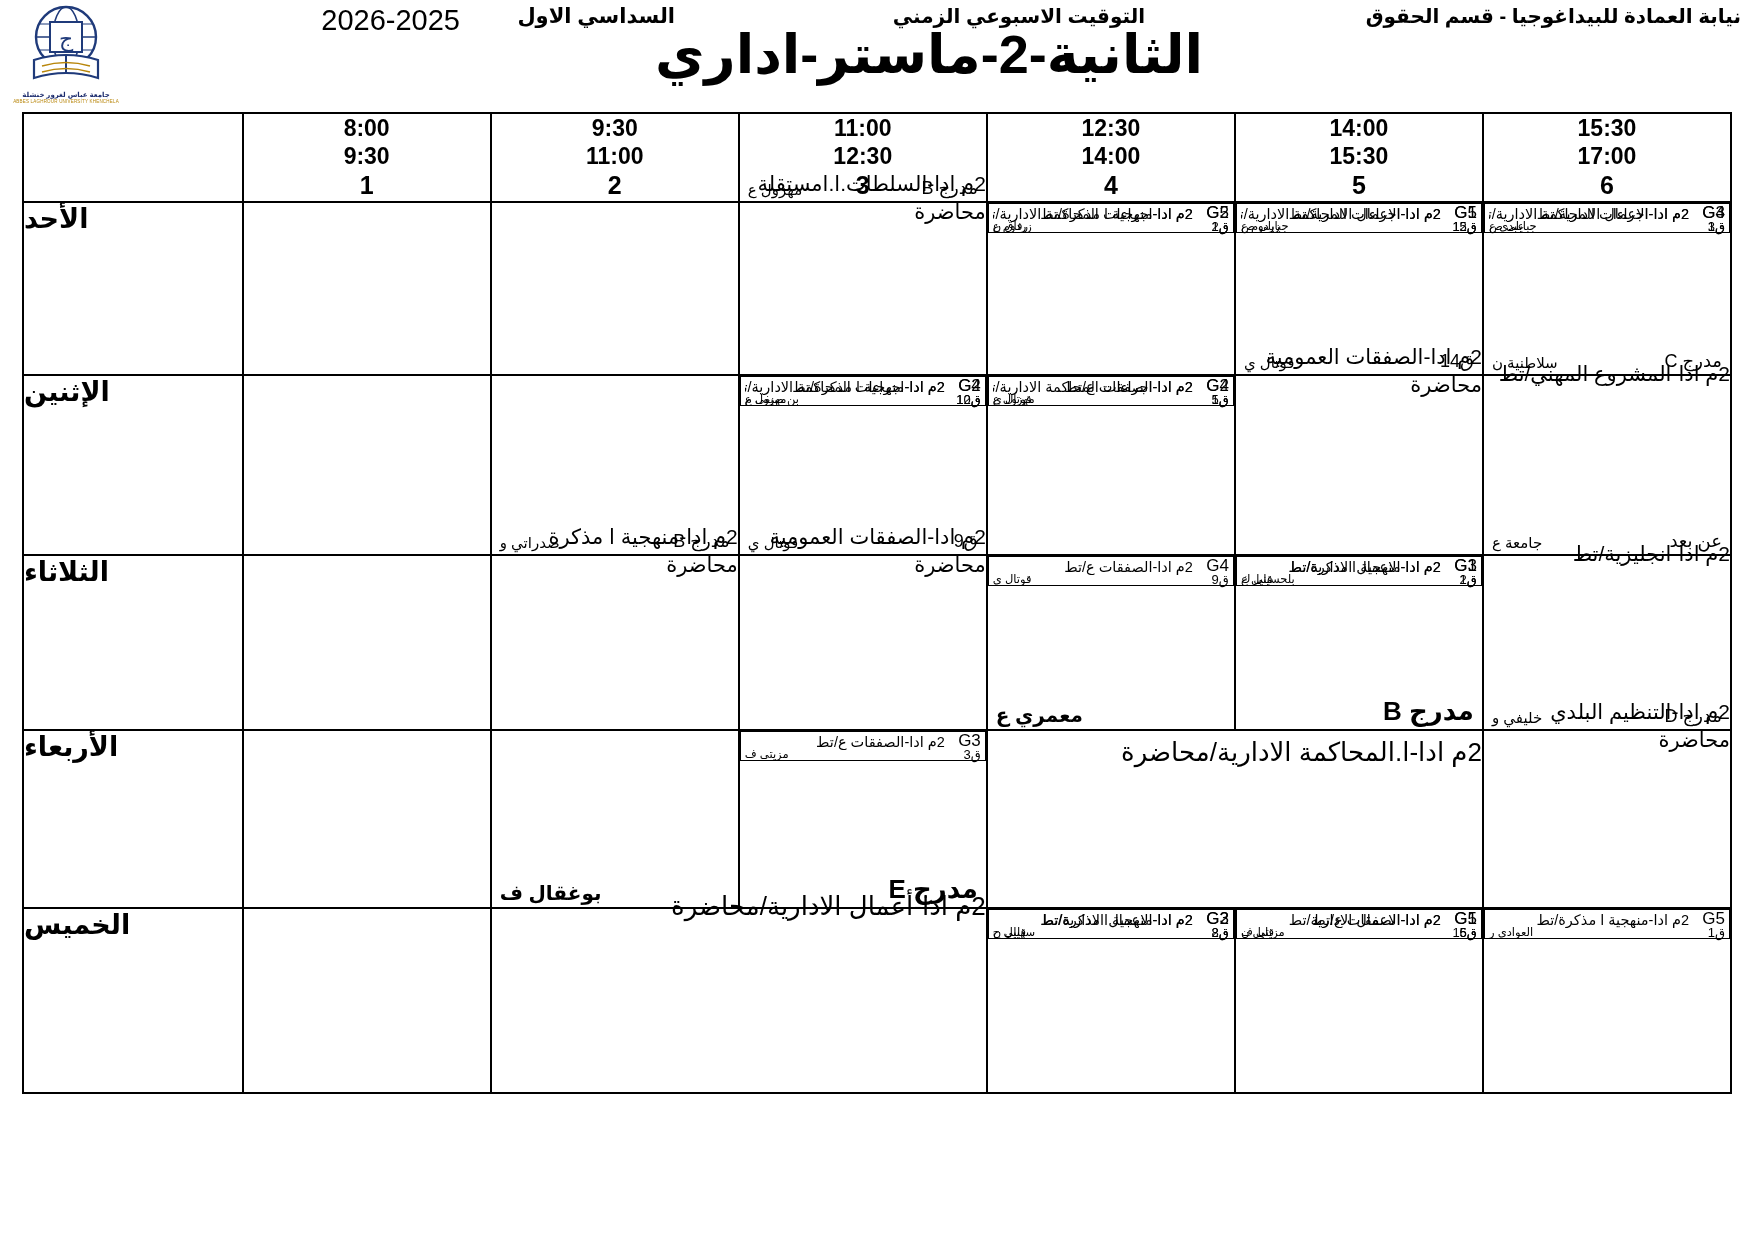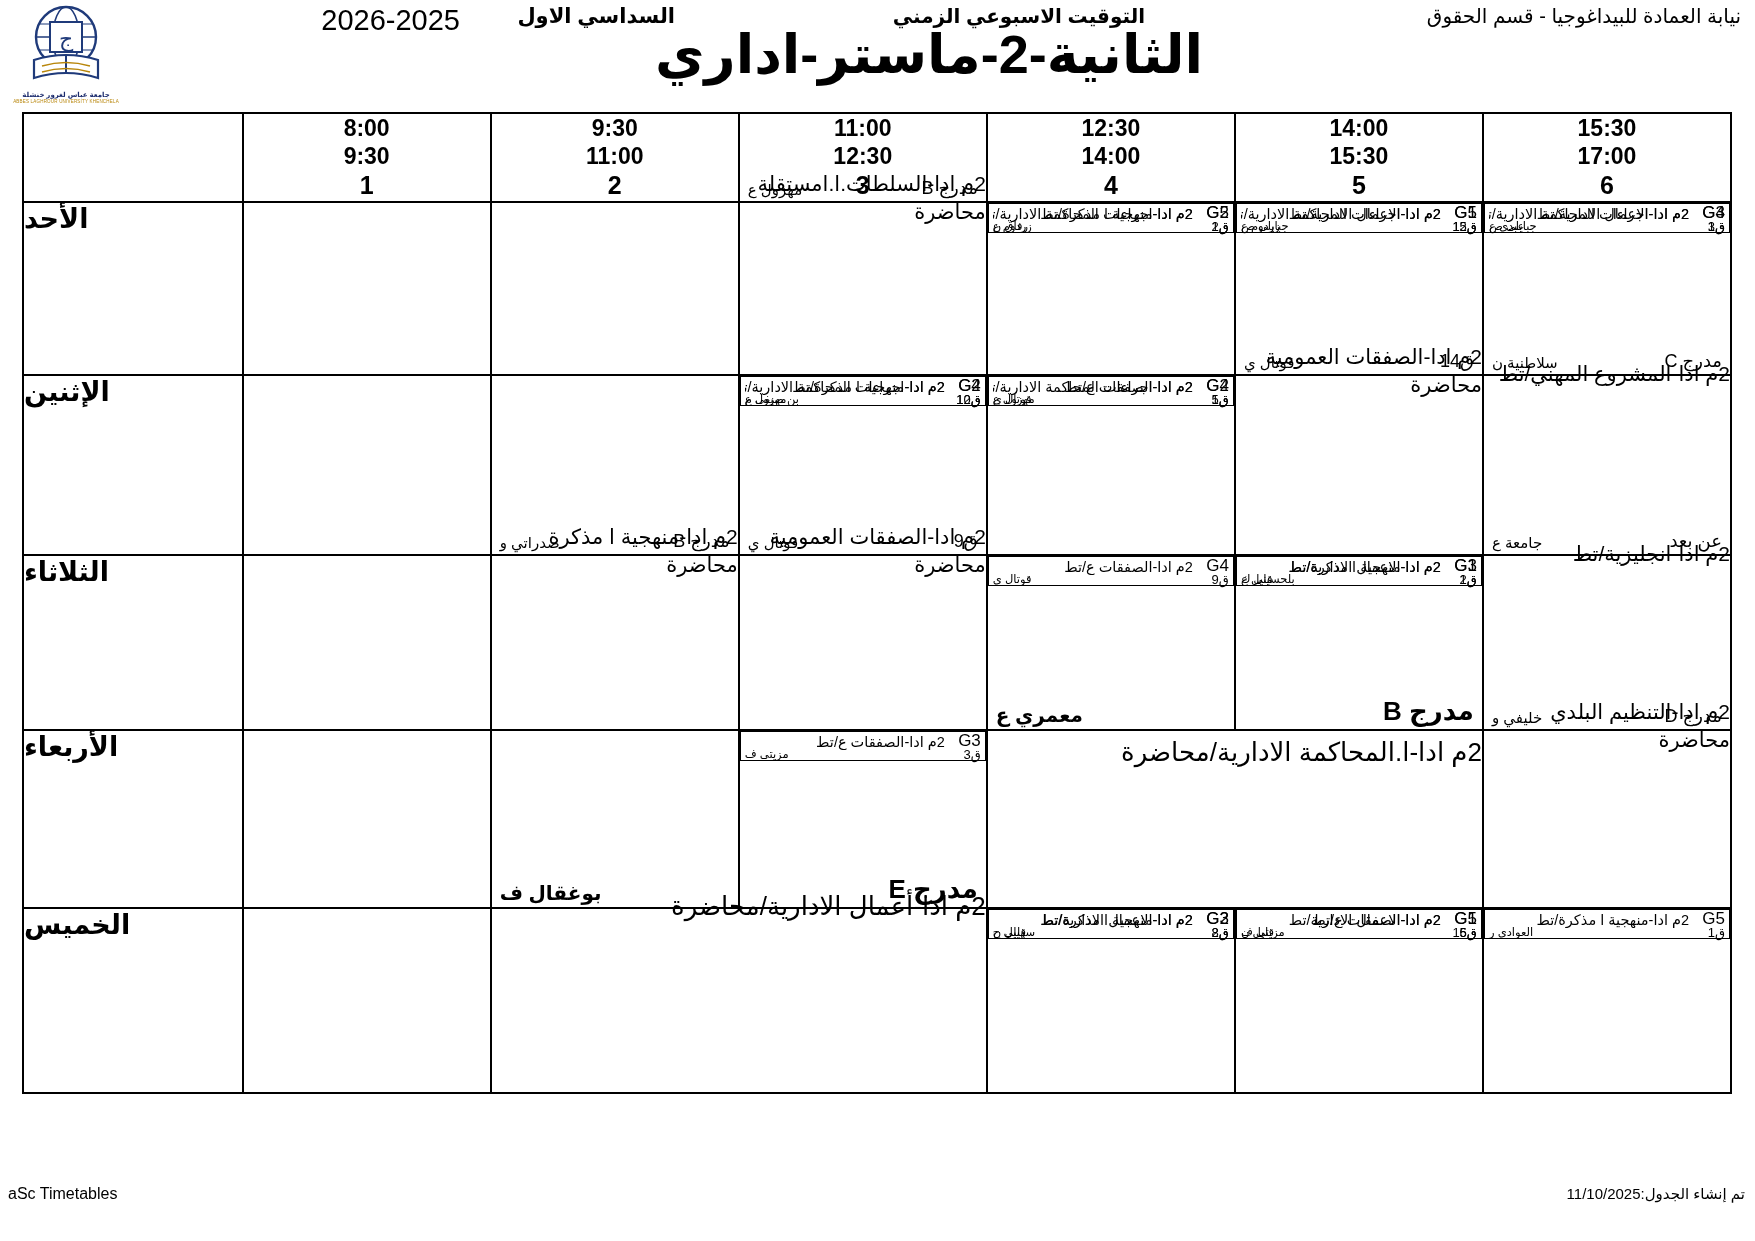--- a/index.html
+++ b/index.html
@@ -11,21 +11,21 @@
     font-family: "Liberation Sans", "DejaVu Sans", sans-serif;
     color: #000;
     overflow: hidden;
   }
   .page { position: relative; width: 1755px; height: 1241px; }
 
   
   .hdr { position: relative; height: 112px; }
   .hdr-right {
     position: absolute; right: 14px; top: 4px;
-    font-size: 20px; font-weight: normal; direction: rtl;
+    font-size: 20px; font-weight: bold; direction: rtl;
     white-space: nowrap;
   }
   .hdr-mid {
     position: absolute; right: 610px; top: 4px;
     font-size: 20px; font-weight: bold; direction: rtl;
     white-space: nowrap;
   }
   .hdr-sem {
     position: absolute; right: 1080px; top: 4px;
     font-size: 21px; font-weight: bold; direction: rtl;
@@ -533,18 +533,14 @@
               <div class="lroom big">مدرج E</div>
               <div class="lteach big">بوغقال ف</div>
             </div>
           </td>
           <td></td>
           <td class="daycell">الخميس</td>
         </tr>
       </tbody>
   </table>
 
-  <div class="footer">
-    <div class="fl">aSc Timetables</div>
-    <div class="fr">تم إنشاء الجدول:11/10/2025</div>
-  </div>
 
 </div>
 
 </body></html>

